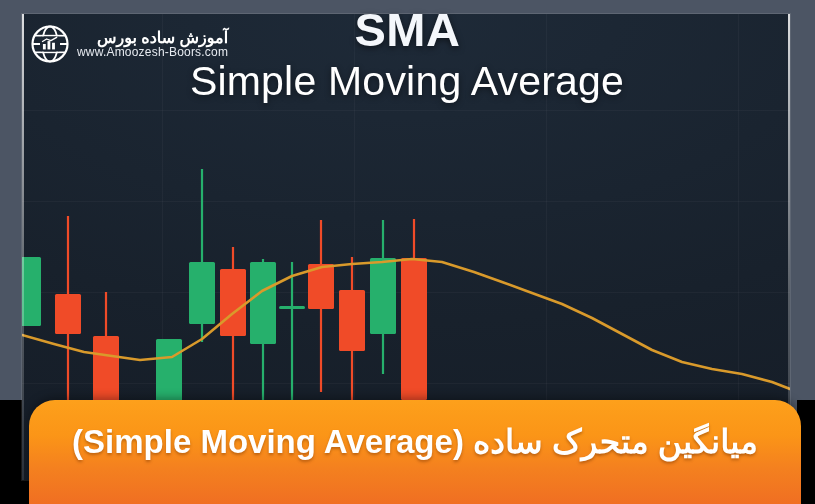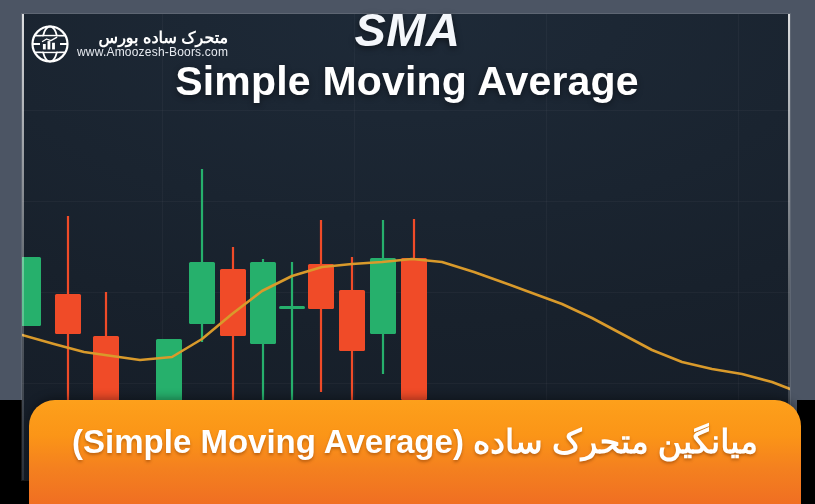--- a/index.html
+++ b/index.html
@@ -91,25 +91,24 @@
     pointer-events: none;
   }
   .title-main {
     font-size: 47px;
     font-weight: 700;
     letter-spacing: 0.5px;
     color: #f4f7fb;
     line-height: 1.04;
     text-shadow: 0 2px 6px rgba(0,0,0,.55);
     margin: 0;
-    font-style: italic;
   }
   .title-sub {
     font-size: 41px;
-    font-weight: 700;
+    font-weight: 400;
     letter-spacing: 0.2px;
     color: #ffffff;
     line-height: 1.12;
     margin: 4px 1px 0 0;
     text-shadow: 0 2px 6px rgba(0,0,0,.45);
   }
 
   
   .logo {
     position: absolute;
@@ -246,21 +245,21 @@
       <line x1="3" y1="24" x2="45" y2="24" stroke="#ffffff" stroke-width="2.2"></line>
       <line x1="6.2" y1="14" x2="41.8" y2="14" stroke="#ffffff" stroke-width="2"></line>
       <line x1="6.2" y1="34" x2="41.8" y2="34" stroke="#ffffff" stroke-width="2"></line>
       <rect x="12" y="15" width="24" height="18" rx="3" fill="#1c2633"></rect>
       <rect x="15.5" y="24" width="3.4" height="6.5" fill="#ffffff"></rect>
       <rect x="21" y="20.5" width="3.4" height="10" fill="#ffffff"></rect>
       <rect x="26.5" y="22.5" width="3.4" height="8" fill="#ffffff"></rect>
       <path d="M15 21 L20 18 L25 20 L32 16" fill="none" stroke="#ffffff" stroke-width="1.6" stroke-linecap="round" stroke-linejoin="round"></path>
     </svg>
     <div class="logo-text">
-      <div class="logo-fa">متحرک ساده بورس</div>
+      <div class="logo-fa">آموزش ساده بورس</div>
       <div class="logo-url">www.Amoozesh-Boors.com</div>
     </div>
   </div>
 
   <div class="header">
     <div class="title-main">SMA</div>
     <div class="title-sub">Simple Moving Average</div>
   </div>
 
   <div class="banner">

